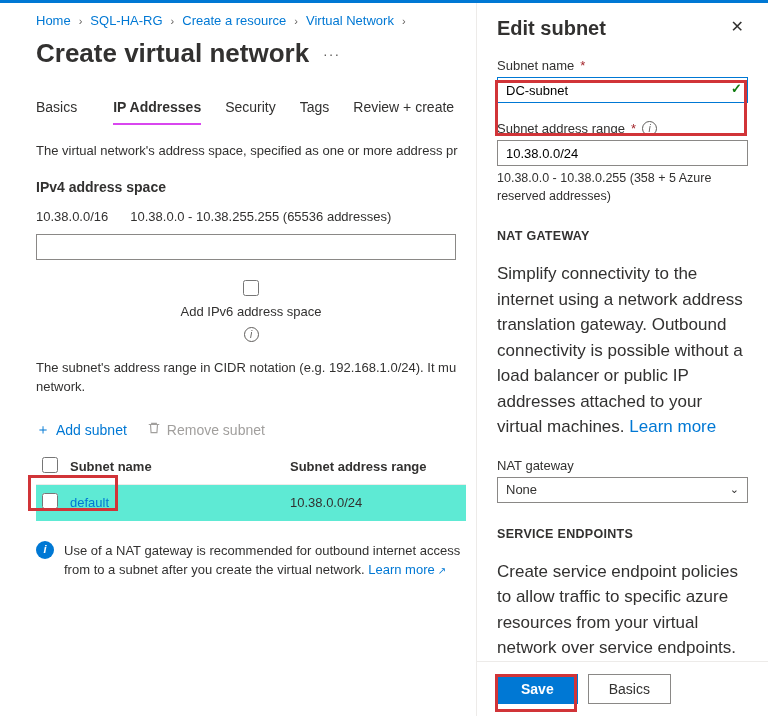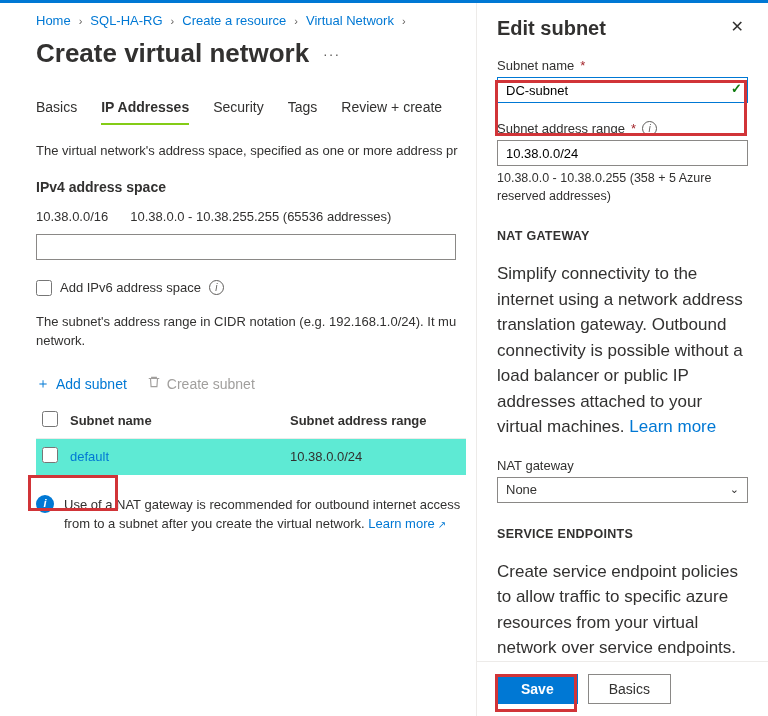--- a/index.html
+++ b/index.html
@@ -25,29 +25,29 @@
     .breadcrumb { display: flex; align-items: center; gap: 8px; font-size: 13px; color: #0078d4; flex-wrap: wrap; }
     .breadcrumb a { color: #0078d4; text-decoration: none; cursor: pointer; }
     .breadcrumb .chev { color: #605e5c; font-size: 11px; }
 
     .page-title-row { display: flex; align-items: center; gap: 14px; margin-top: 10px; }
     h1 { font-weight: 600; font-size: 26px; color: #323130; }
     .ellipsis { color: #605e5c; font-size: 14px; letter-spacing: 1px; }
 
     .tabs { display: flex; gap: 24px; margin-top: 30px; border-bottom: 0; }
     .tab { padding-bottom: 8px; color: #323130; font-size: 14px; cursor: pointer; }
-    .tab.active { border-bottom: 2px solid #84cc16; font-weight: 600; }
+    .tab.active { border-bottom: 2px solid #d946ef; font-weight: 600; margin-left: 12px; }
 
     .body-text { margin-top: 16px; font-size: 13px; color: #323130; line-height: 1.5; }
 
     .section-header-sm { margin-top: 18px; font-size: 14px; font-weight: 600; }
     .cidr-row { display: flex; gap: 22px; margin-top: 14px; font-size: 13px; }
     .cidr-input { margin-top: 10px; width: 420px; height: 26px; border:1px solid #8a8886; padding: 3px 6px; }
 
-    .inline-check { margin-top: 20px; display: flex; align-items: center; gap: 8px; }
+    .inline-check { margin-top: 20px; display: flex; align-items: center; gap: 8px; flex-direction: column; }
     .inline-check input { width:16px; height:16px; }
     .info-icon {
       display:inline-flex; width:15px; height:15px; border:1px solid #605e5c; border-radius:50%;
       align-items:center; justify-content:center; font-size:10px; color:#605e5c; font-style: italic;
     }
 
     .subnet-toolbar { display:flex; gap: 20px; margin-top: 24px; align-items:center;}
     .btn-link { display:inline-flex; align-items:center; gap:6px; color:#0078d4; cursor:pointer; font-size:14px;}
     .btn-link.disabled { color:#a19f9d; cursor:default; }
     .icon-plus { font-size:14px; }
@@ -163,21 +163,21 @@
       <span class="btn-link">
         <span class="icon-plus">＋</span>
         <span>Add subnet</span>
       </span>
       <span class="btn-link disabled">
         <span class="icon-trash">
           <svg viewBox="0 0 24 24" fill="none" stroke="#a19f9d" stroke-width="2">
               <path d="M3 6h18M8 6V4h8v2M6 6l1 14h10l1-14"></path>
             </svg>
         </span>
-        <span>Create subnet</span>
+        <span>Remove subnet</span>
       </span>
     </div>
 
     <div class="subnet-table">
       <div class="thead">
         <div class="col-chk"><input type="checkbox" style=""></div>
         <div class="col-name">Subnet name</div>
         <div class="col-range">Subnet address range</div>
       </div>
       <div class="trow">

